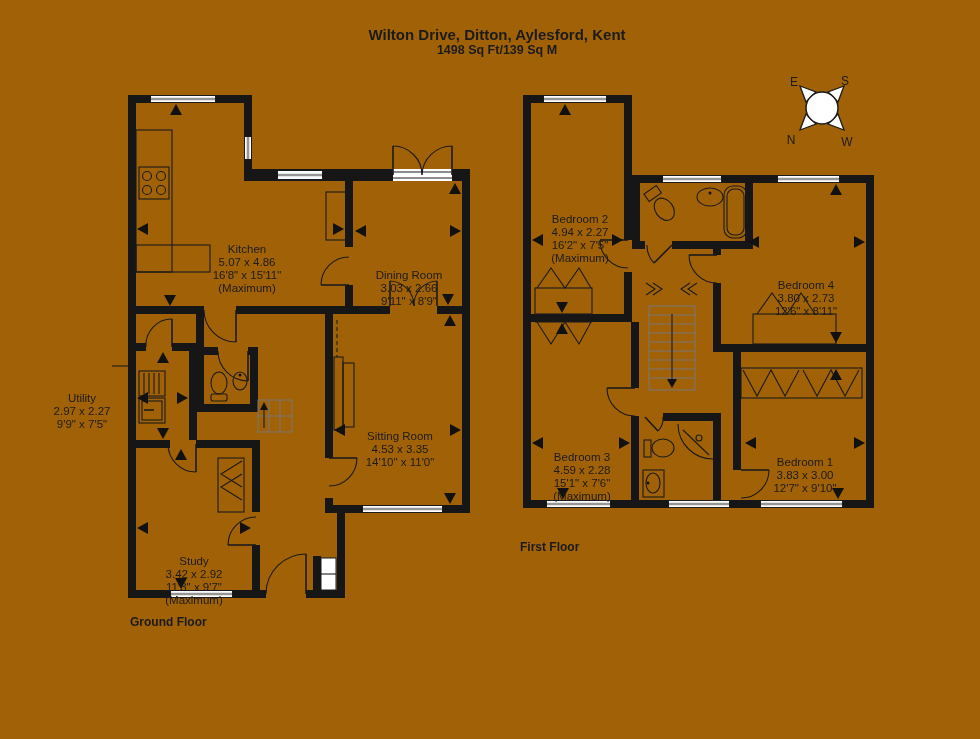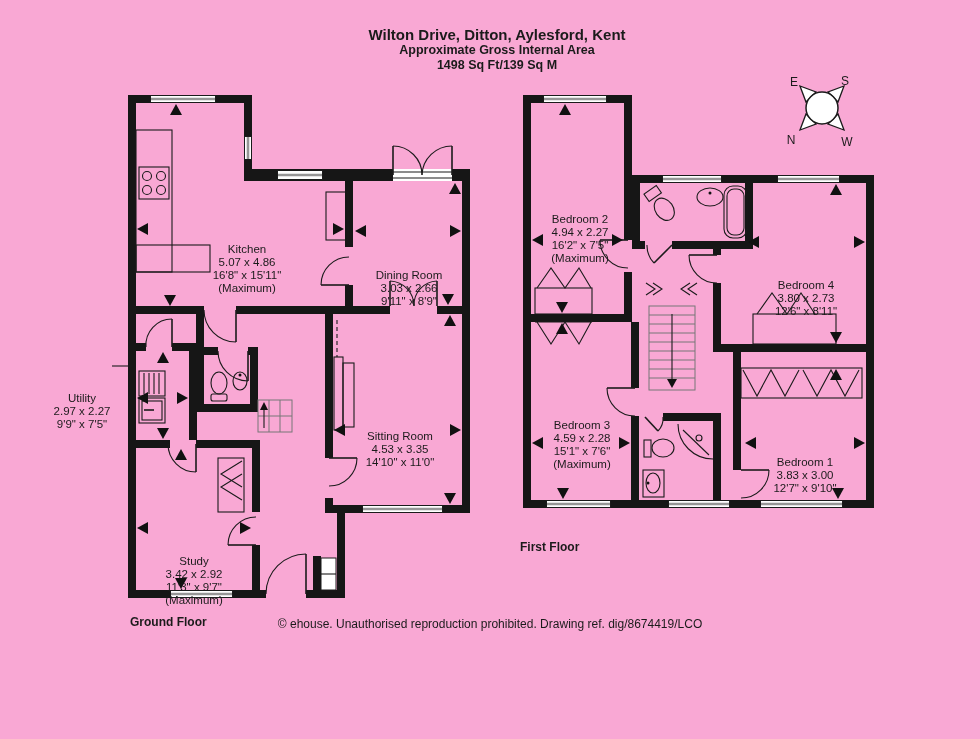--- a/index.html
+++ b/index.html
@@ -1,16 +1,16 @@
 <!DOCTYPE html>
 <html><head>
 <meta charset="utf-8">
 <style>
   html,body{margin:0;padding:0;background:#ffffff;}
-  .stage{position:relative;width:980px;height:739px;background:#f9a8d4;
+  .stage{position:relative;width:980px;height:739px;background:#a16207;
          font-family:"Liberation Sans",sans-serif;color:#1b1b1b;overflow:hidden;}
   svg{position:absolute;left:0;top:0;}
   .wall{fill:#161616;}
   .thin{fill:none;stroke:#1b1b1b;stroke-width:1.1;}
   .arc{fill:none;stroke:#1b1b1b;stroke-width:1.1;}
   .leaf{stroke:#1b1b1b;stroke-width:1.6;}
   .tri{fill:#111;}
   .winline{stroke:#969696;stroke-width:2.6;}
   .winbox{fill:#fff;stroke:#1b1b1b;stroke-width:1;}
   .gray{stroke:#777;stroke-width:1;fill:none;}
@@ -367,21 +367,20 @@
     <path d="M800 86L816 92L806 102Z" fill="#fff" stroke="#1b1b1b" stroke-width="1.3"></path>
     <path d="M844 86L838 102L828 92Z" fill="#fff" stroke="#1b1b1b" stroke-width="1.3"></path>
     <path d="M844 130L828 124L838 114Z" fill="#fff" stroke="#1b1b1b" stroke-width="1.3"></path>
     <path d="M800 130L816 124L806 114Z" fill="#fff" stroke="#1b1b1b" stroke-width="1.3"></path>
     <circle cx="822" cy="108" r="16" fill="#fff" stroke="#1b1b1b" stroke-width="1.5"></circle>
   </g>
 </svg>
 
 <div class="title-block">
   <div class="title-line1">Wilton Drive, Ditton, Aylesford, Kent</div>
-  <div class="title-line2">Approximate Gross Internal Area</div>
   <div class="title-line3">1498 Sq Ft/139 Sq M</div>
 </div>
 
 <div class="room-label" style="left:247px;top:224px">
   <div>Kitchen</div>
   <div>5.07 x 4.86</div>
   <div>16'8" x 15'11"</div>
   <div>(Maximum)</div>
 </div>
 
@@ -416,21 +415,21 @@
   <div>16'2" x 7'5"</div>
   <div>(Maximum)</div>
 </div>
 
 <div class="room-label" style="left:806px;top:253px">
   <div>Bedroom 4</div>
   <div>3.80 x 2.73</div>
   <div>12'6" x 8'11"</div>
 </div>
 
-<div class="room-label" style="left:582px;top:400px">
+<div class="room-label" style="left:582px;top:432px">
   <div>Bedroom 3</div>
   <div>4.59 x 2.28</div>
   <div>15'1" x 7'6"</div>
   <div>(Maximum)</div>
 </div>
 
 <div class="room-label" style="left:805px;top:430px">
   <div>Bedroom 1</div>
   <div>3.83 x 3.00</div>
   <div>12'7" x 9'10"</div>
@@ -438,16 +437,15 @@
 
 <div class="floor-label" style="left:130px;top:615px">Ground Floor</div>
 <div class="floor-label" style="left:520px;top:540px">First Floor</div>
 
 <div class="compass-letter" style="left:794px;top:82px">E</div>
 <div class="compass-letter" style="left:845px;top:81px">S</div>
 <div class="compass-letter" style="left:791px;top:140px">N</div>
 <div class="compass-letter" style="left:847px;top:142px">W</div>
 
 <div class="footer" style="top:616px">
-  <div class="footer-line3">© ehouse. Unauthorised reproduction prohibited. Drawing ref. dig/8674419/LCO</div>
 </div>
 
 </div>
 
 </body></html>

